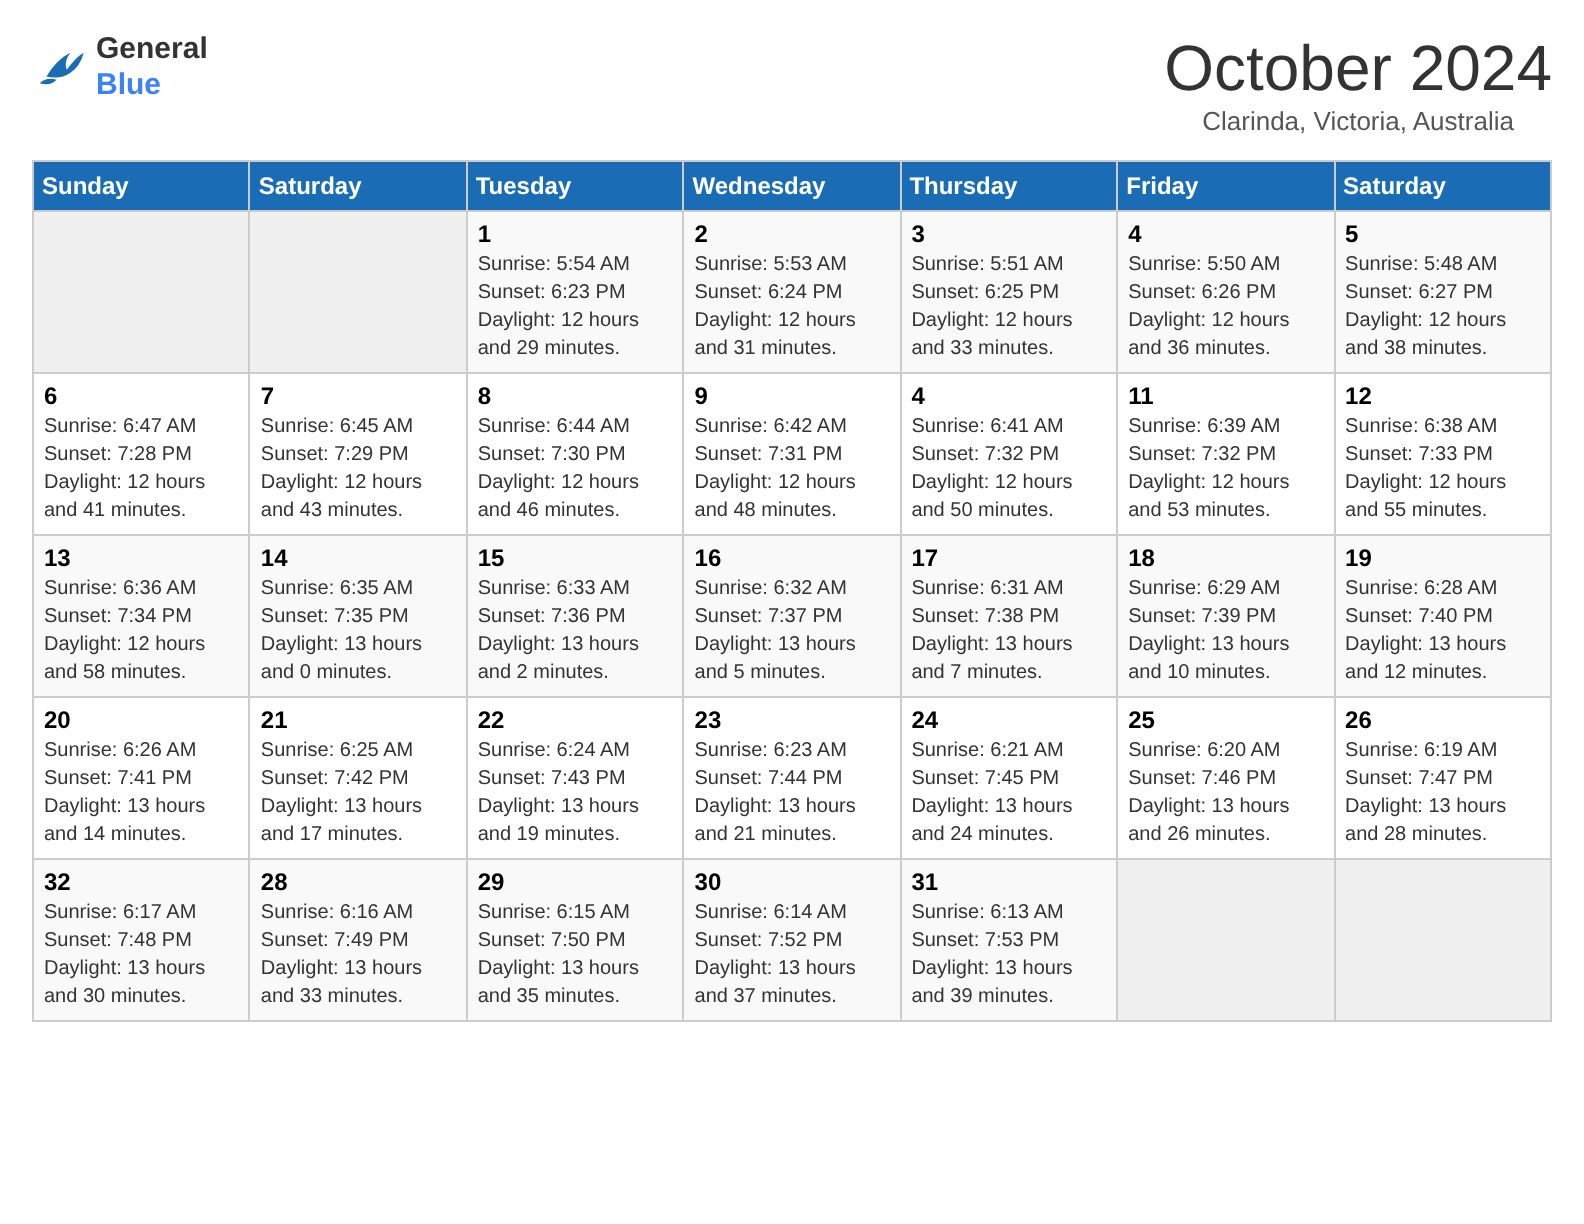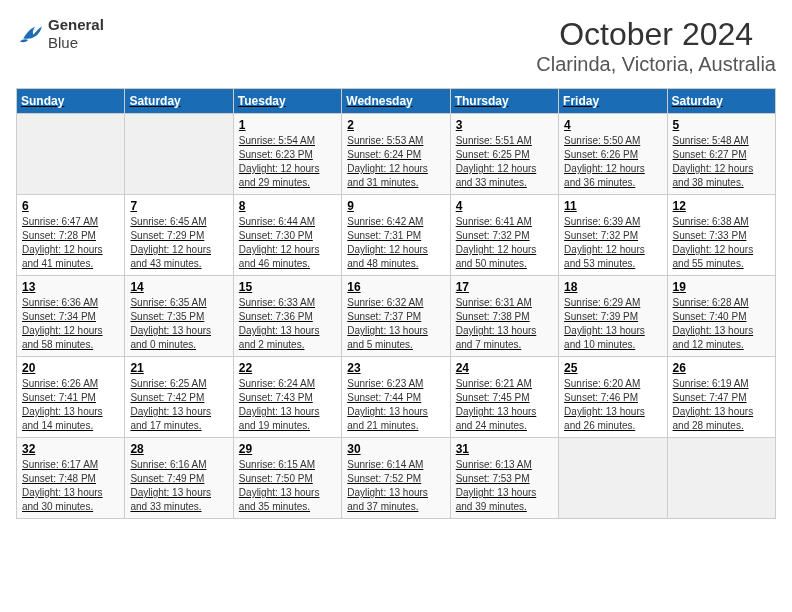--- a/index.html
+++ b/index.html
@@ -15,42 +15,41 @@
       justify-content: space-between;
       align-items: flex-start;
       margin-bottom: 12px;
     }
     .logo {
       display: flex;
       align-items: center;
       gap: 4px;
     }
     .logo-text-general { font-size: 15px; font-weight: bold; color: #333; }
-    .logo-text-blue { font-size: 15px; font-weight: normal; color: #404040; }
+    .logo-text-blue { font-size: 15px; font-weight: bold; color: #3b82f6; }
     .logo-bird {
       width: 28px;
       height: 22px;
     }
     .title-area {
       text-align: center;
     }
     .month-title {
       font-size: 32px;
       font-weight: 300;
       color: #333;
     }
     .location-title {
-      font-size: 20px;
+      font-size: 13px;
       color: #555;
     }
     .calendar {
       width: 100%;
       border-collapse: collapse;
       font-size: 11px;
-      text-decoration: underline;
     }
     .calendar th {
       background-color: #1a6db5;
       color: #fff;
       padding: 5px 4px;
       text-align: left;
       font-size: 12px;
       font-weight: bold;
       border: 1px solid #ccc;
     }

